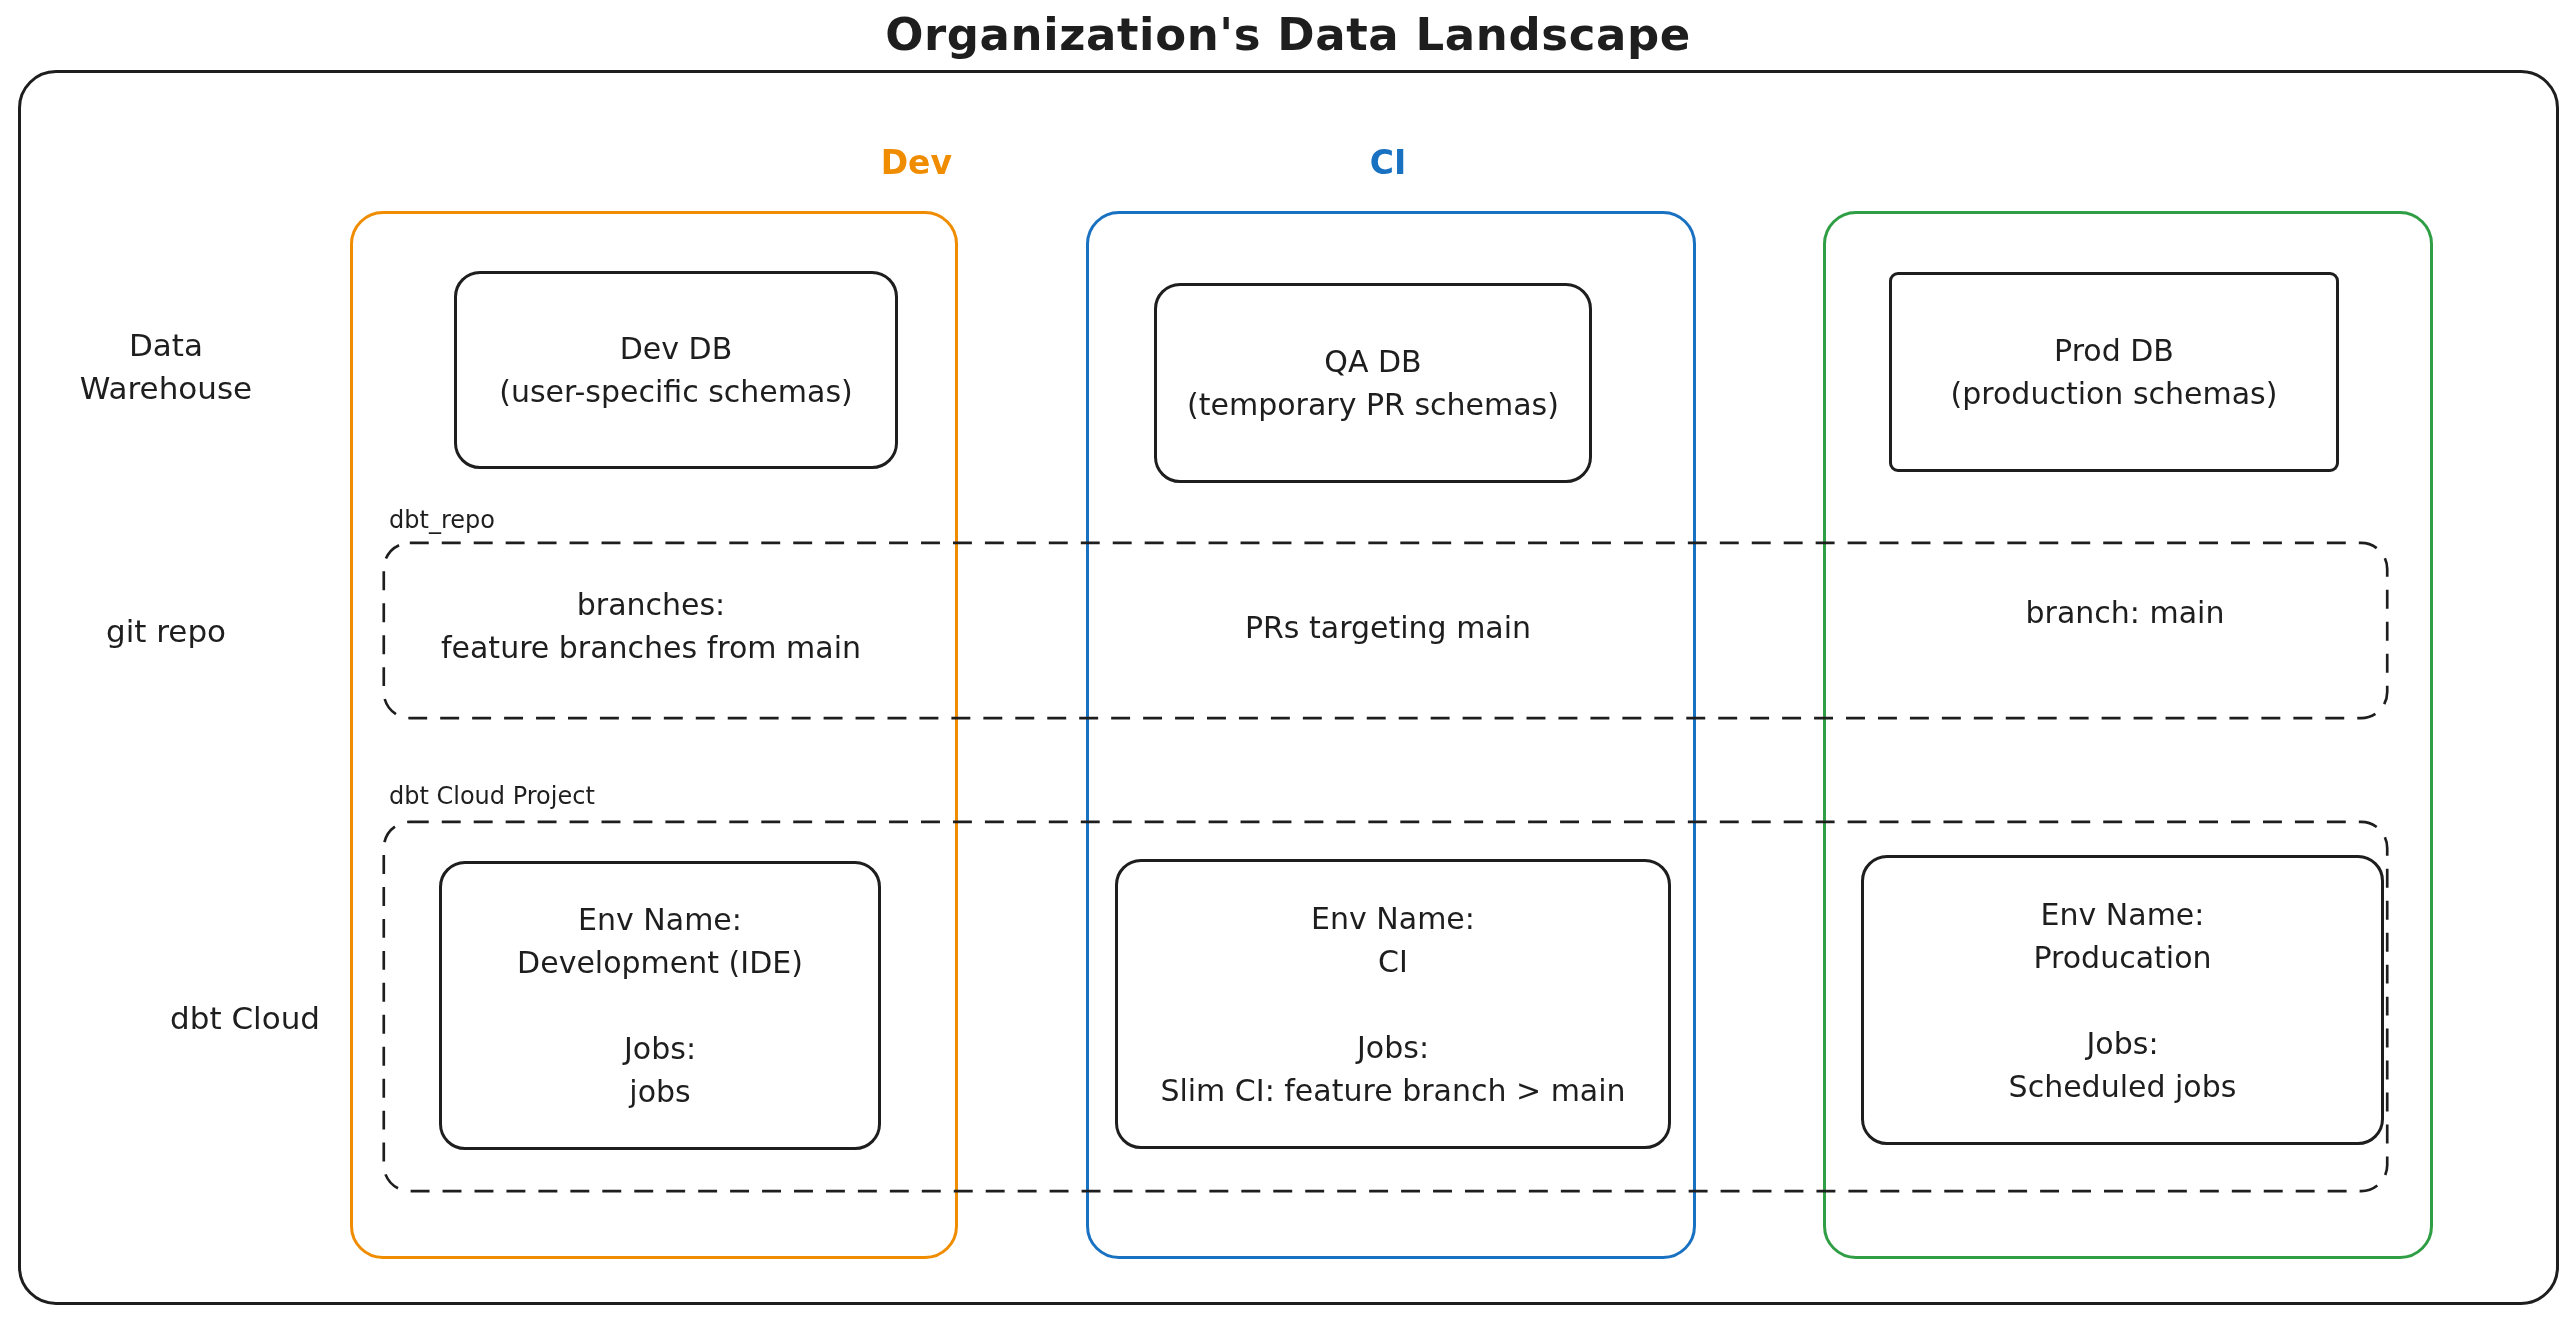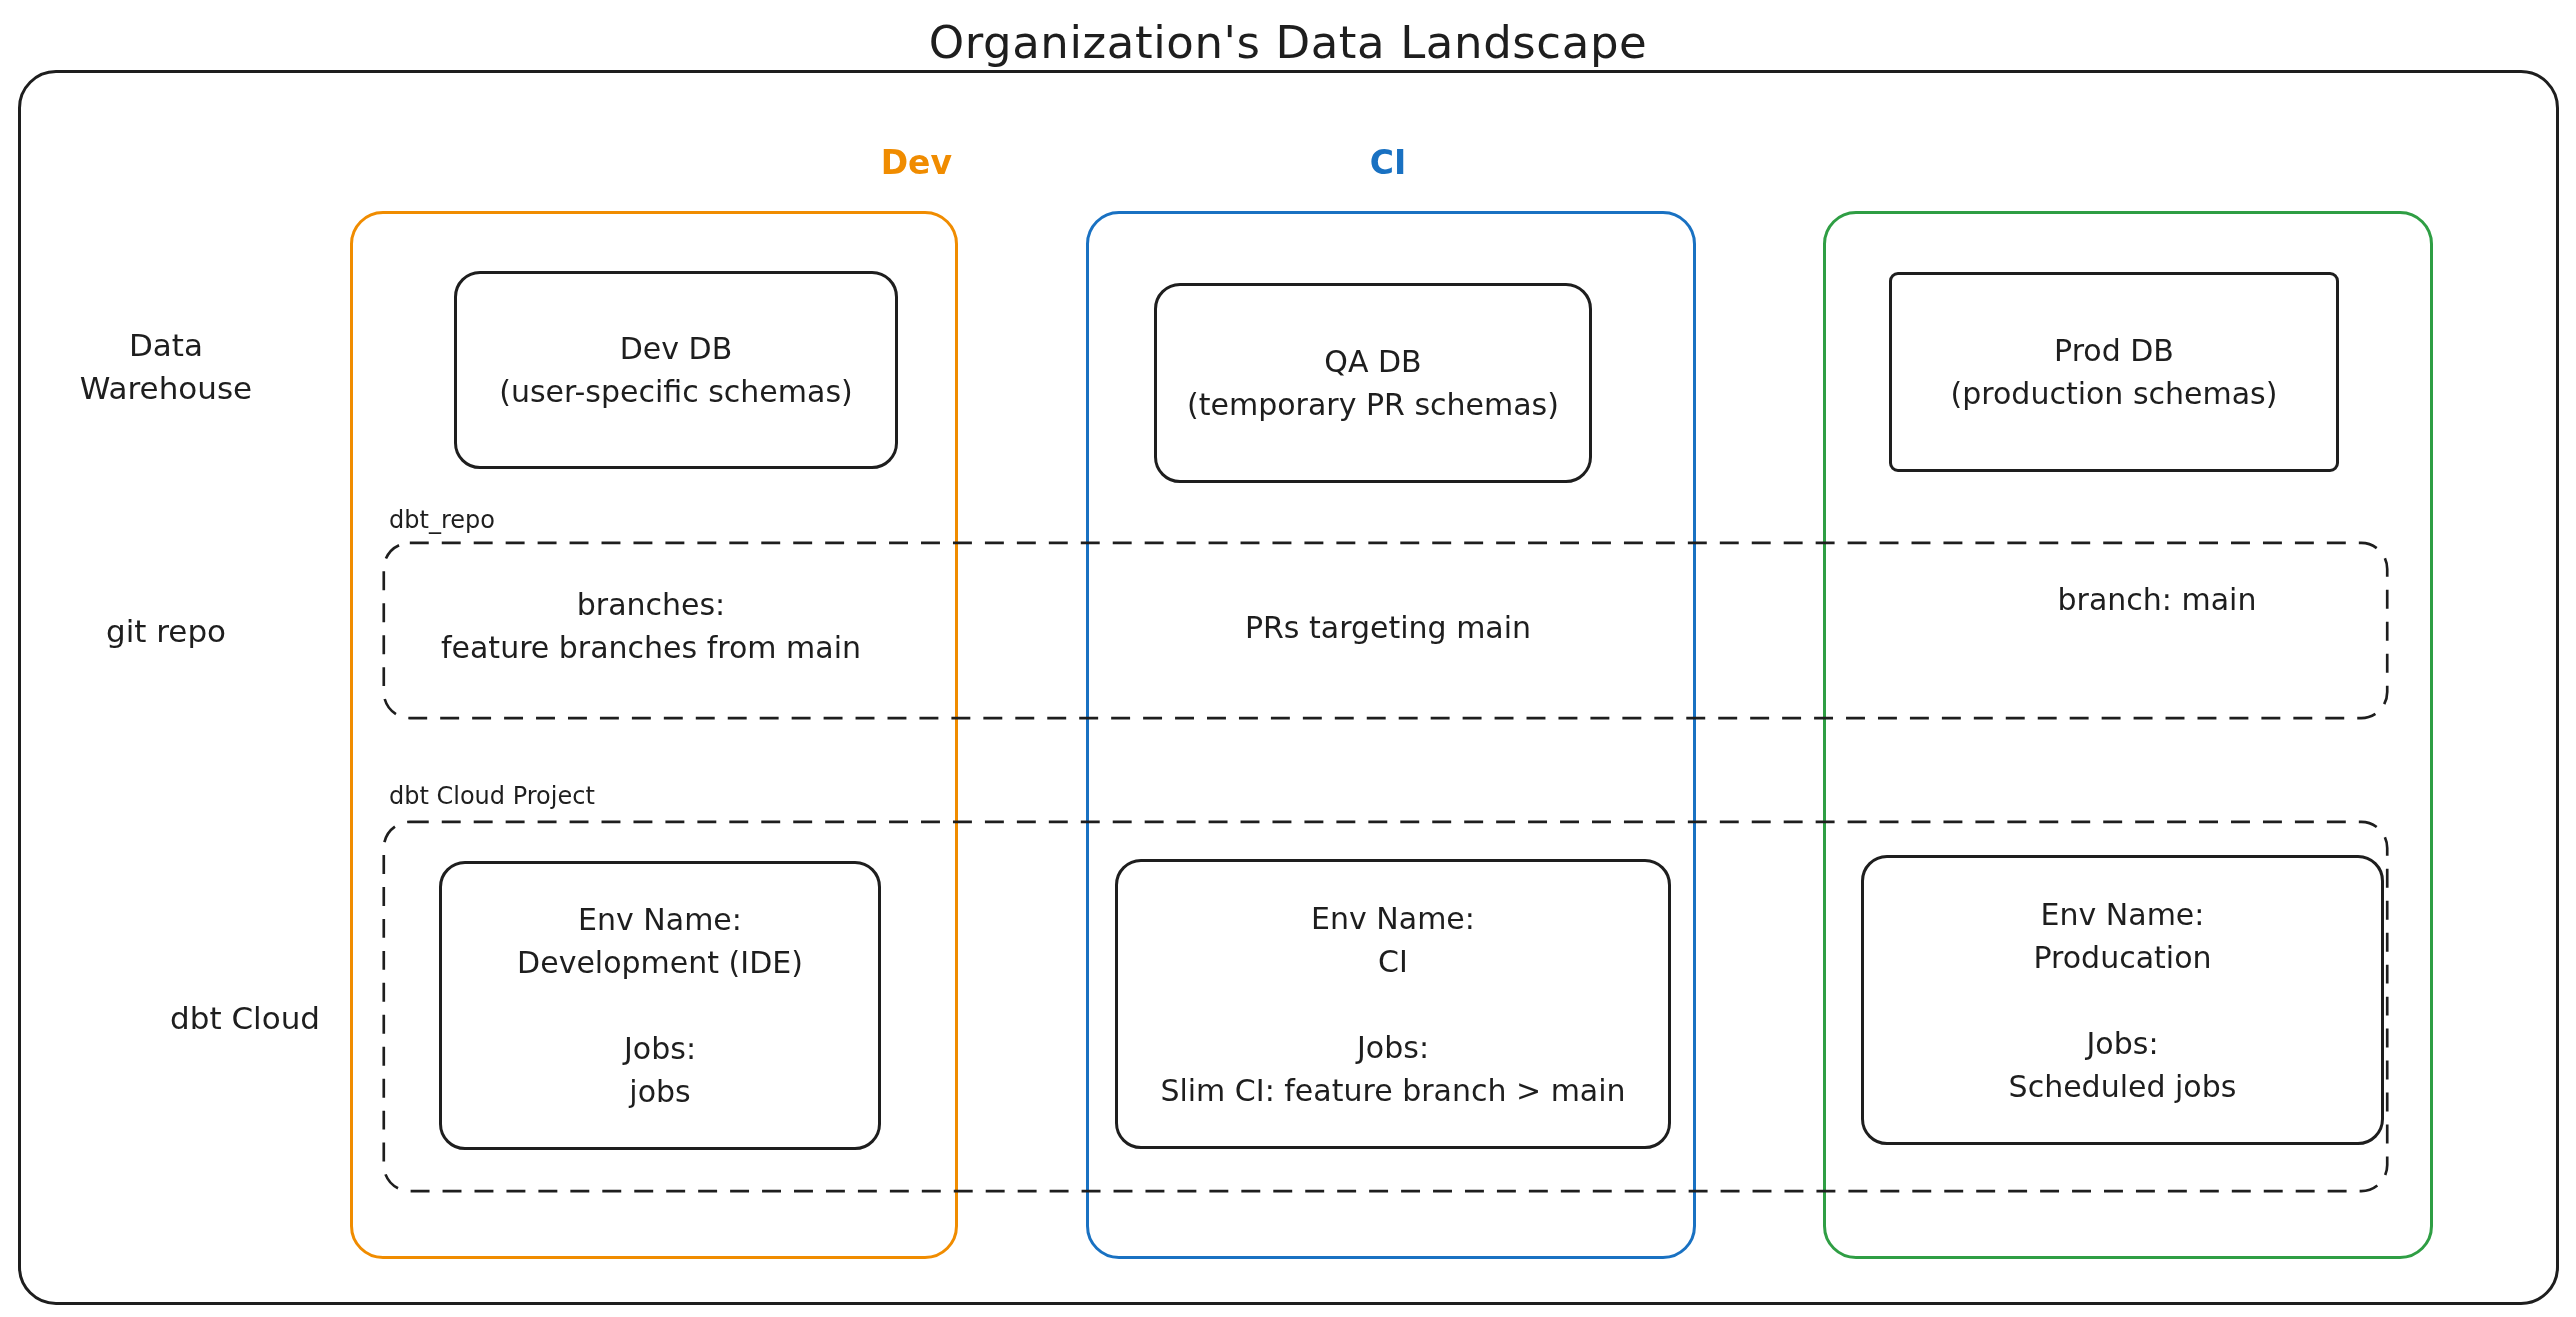--- a/index.html
+++ b/index.html
@@ -7,22 +7,22 @@
     position: relative;
     width: 2576px;
     height: 1317px;
     background: #ffffff;
     font-family: "DejaVu Sans", sans-serif;
     color: #1e1e1e;
   }
   .abs { position: absolute; }
   .title {
     left: 0; top: 8.3px; width: 100%;
-    font-size: 45px; font-weight: normal;
-    text-align: center; letter-spacing: 0.6px; margin-top: 8px;
+    font-size: 45px; font-weight: bold;
+    text-align: center; letter-spacing: 0.6px;
   }
   .outer-box {
     left: 18px; top: 70px; width: 2535px; height: 1229px;
     border: 3.6px solid #1e1e1e; border-radius: 38px;
   }
   .col-label {
     top: 142px; height: 41px;
     font-size: 33px; font-weight: bold;
     text-align: center; line-height: 41px;
   }
@@ -63,21 +63,21 @@
     font-size: 24px; line-height: 28px;
   }
   .repo-label    { left: 389px; top: 506px; }
   .project-label { left: 389px; top: 782px; }
   .git-text {
     font-size: 30px; line-height: 43px;
     text-align: center; white-space: pre-line;
   }
   .git-text.dev  { left: 350px;  top: 583px;  width: 602px; }
   .git-text.ci   { left: 1086px; top: 606px; width: 604px; }
-  .git-text.prod { left: 1823px; top: 578px; width: 604px; margin-left: 32px; }
+  .git-text.prod { left: 1823px; top: 591px; width: 604px; }
   .env-box {
     border: 3px solid #1e1e1e; border-radius: 26px;
     display: flex; flex-direction: column;
     align-items: center; justify-content: center;
     text-align: right; font-size: 30px;
     background: #ffffff;
   }
   .env-box > div { line-height: 43px; }
   .env-box .gap { height: 43px; }
   .env-box.dev  { left: 439px;  top: 861px; width: 436px; height: 283px; }

